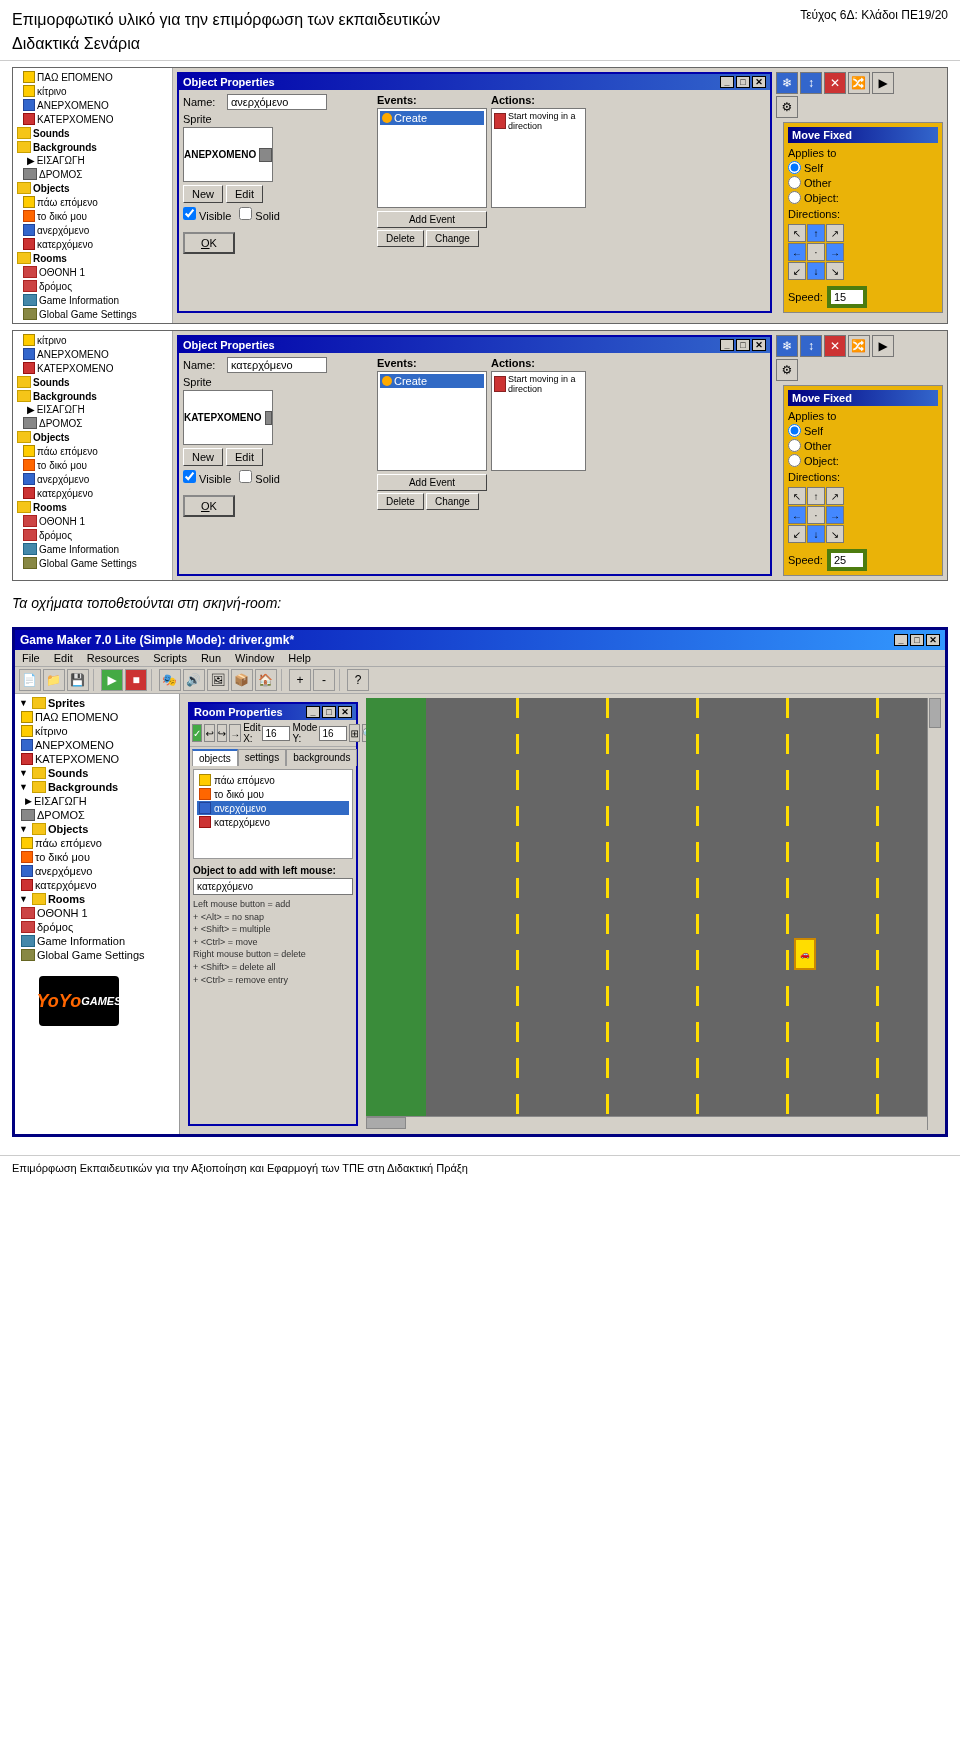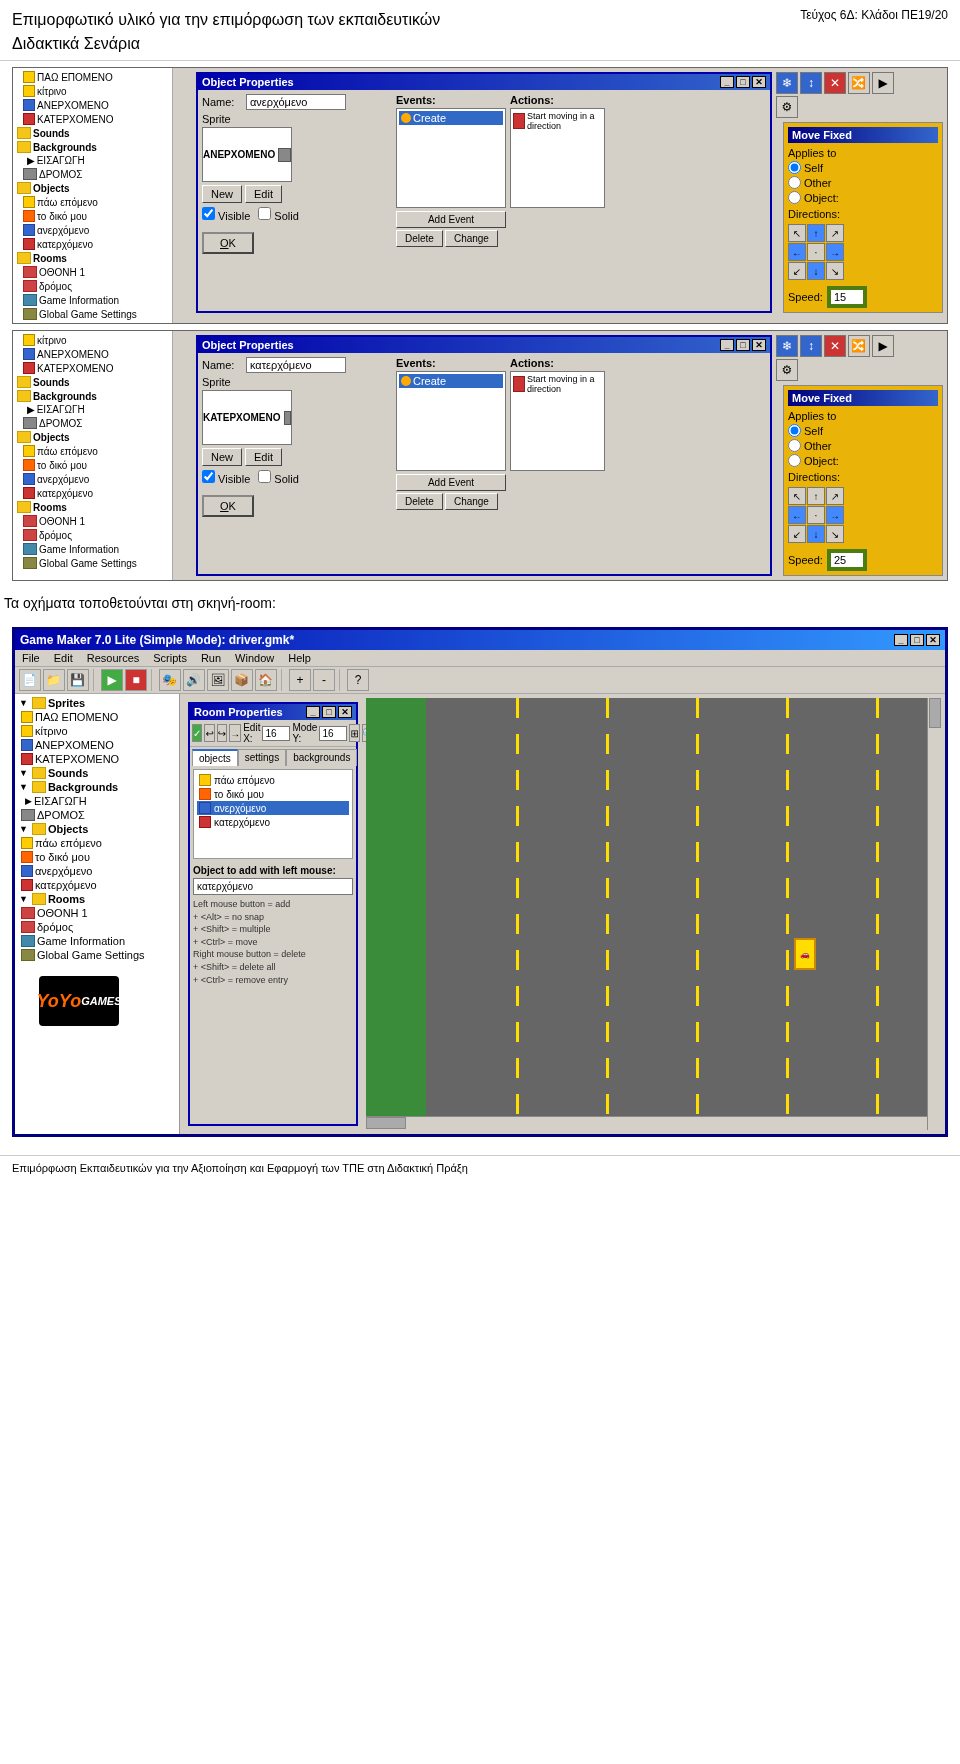--- a/index.html
+++ b/index.html
@@ -131,22 +131,23 @@
       background: #d4d0c8;
       border: 1px solid #777;
       display: flex; align-items: center; justify-content: center;
       font-size: 12px;
     }
     .action-icon-blue { background: #3366cc; color: #fff; }
     .action-icon-red { background: #cc3333; color: #fff; }
 
     
     .text-section {
-      padding: 8px 4px;
+      padding: 8px 12px;
       font-size: 13px;
+      font-style: italic;
     }
 
     
     .big-gm-window {
       border: 3px solid #000080;
       background: #d4d0c8;
       margin-bottom: 8px;
     }
     .big-gm-titlebar {
       background: linear-gradient(to right, #0000aa, #3399ff);
@@ -366,21 +367,20 @@
       display: flex; align-items: center; gap: 2px;
       padding: 1px 2px;
       font-size: 10px;
       font-weight: bold;
     }
 
     
     .ss-dialog {
       border: 2px solid #0000aa;
       background: #d4d0c8;
-      margin-left: 19px;
     }
     .ss-dialog-title {
       background: linear-gradient(to right, #0000aa, #3366cc);
       color: #fff;
       font-size: 11px;
       font-weight: bold;
       padding: 2px 4px;
       display: flex;
       justify-content: space-between;
     }

